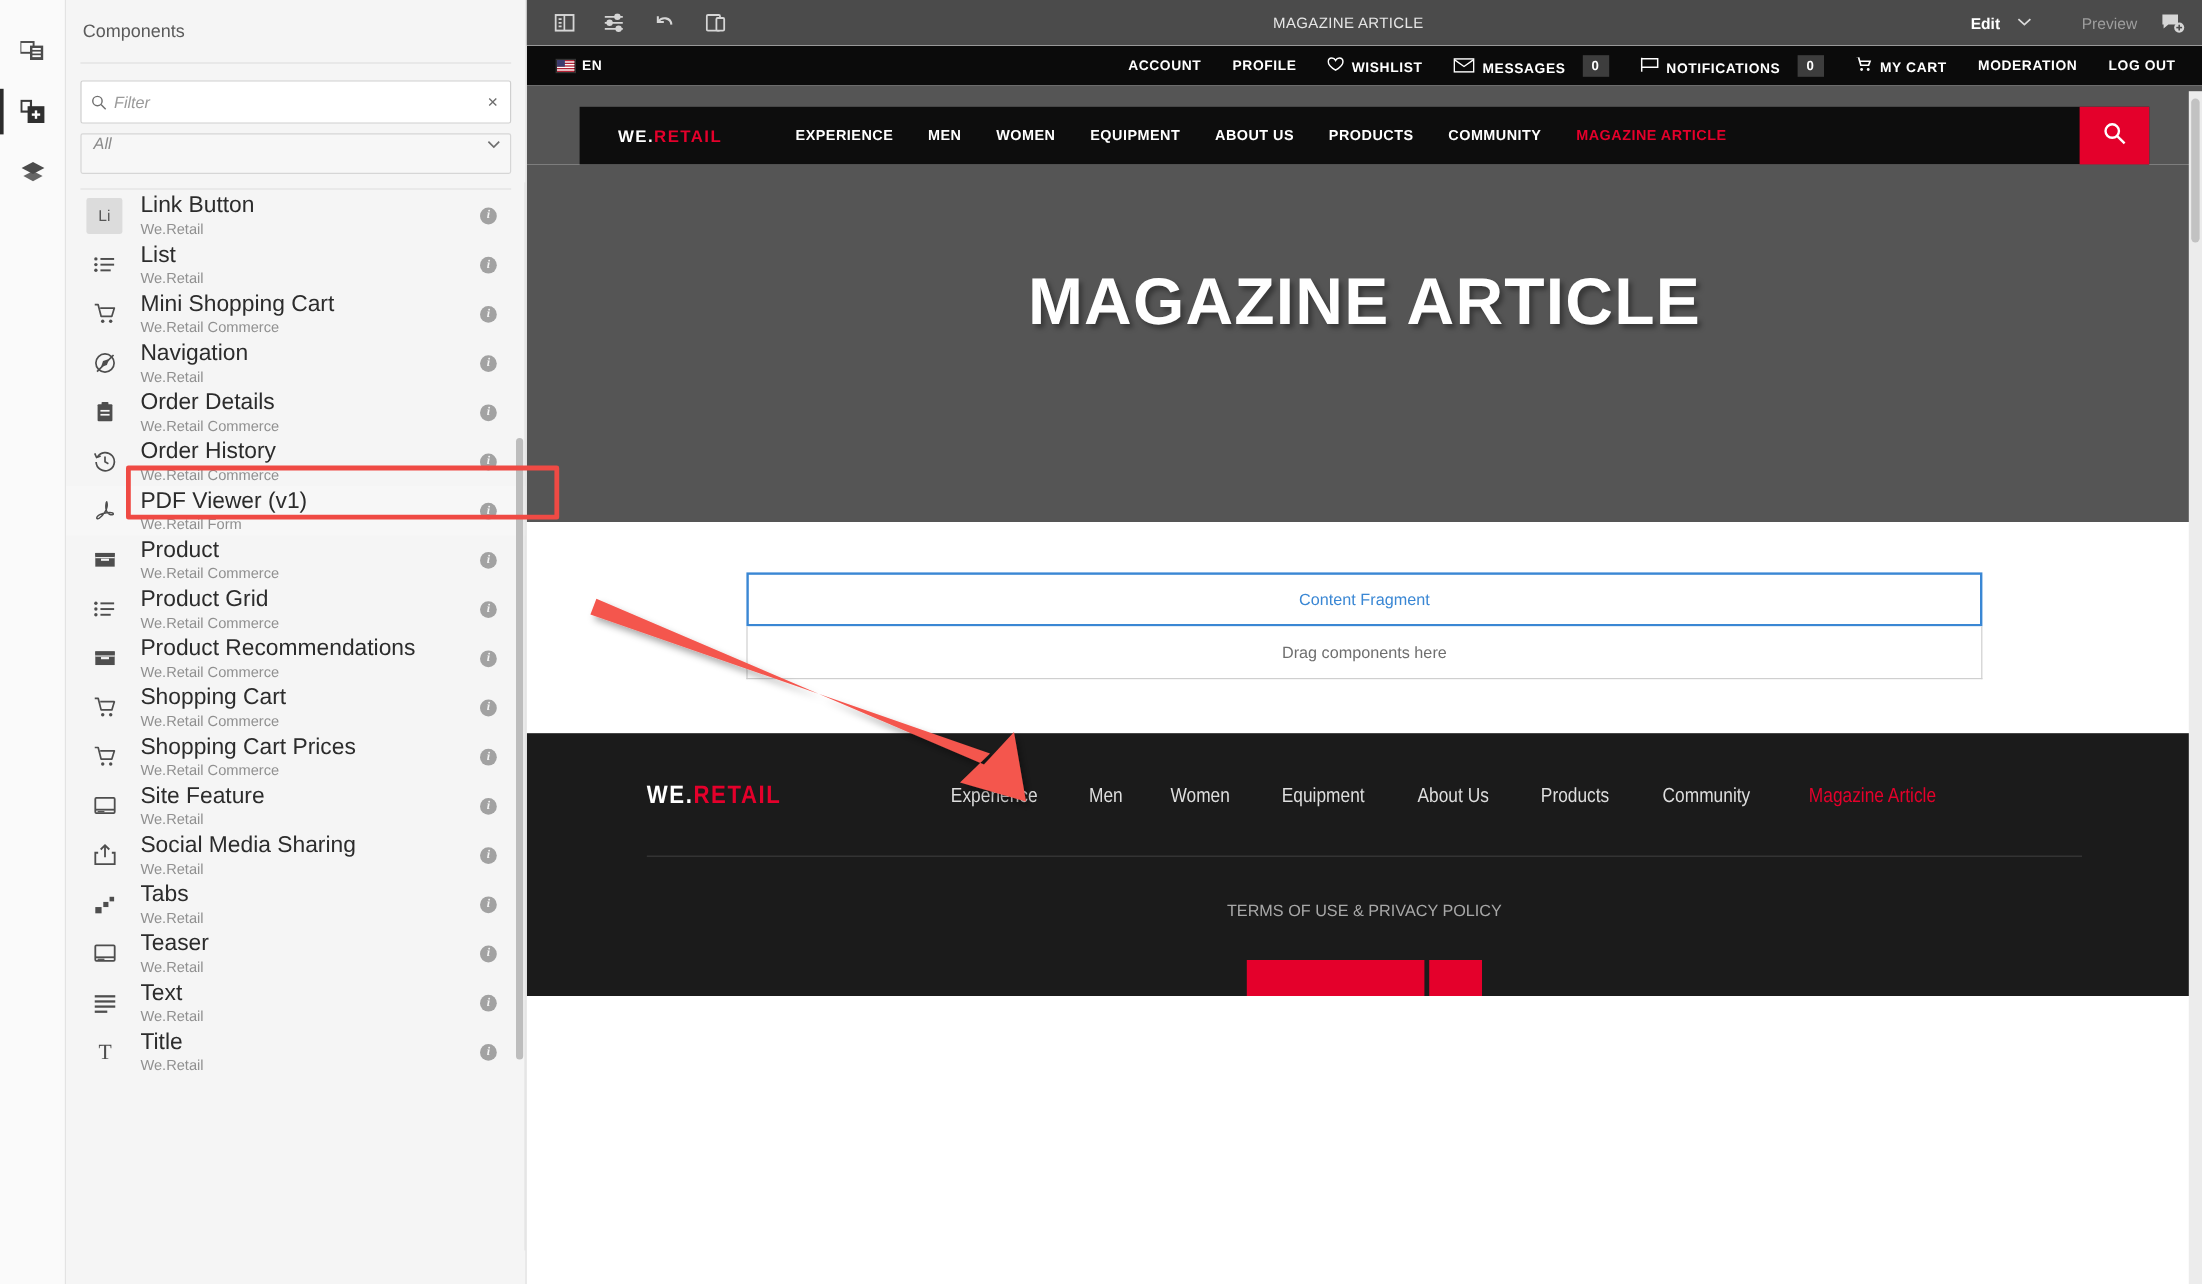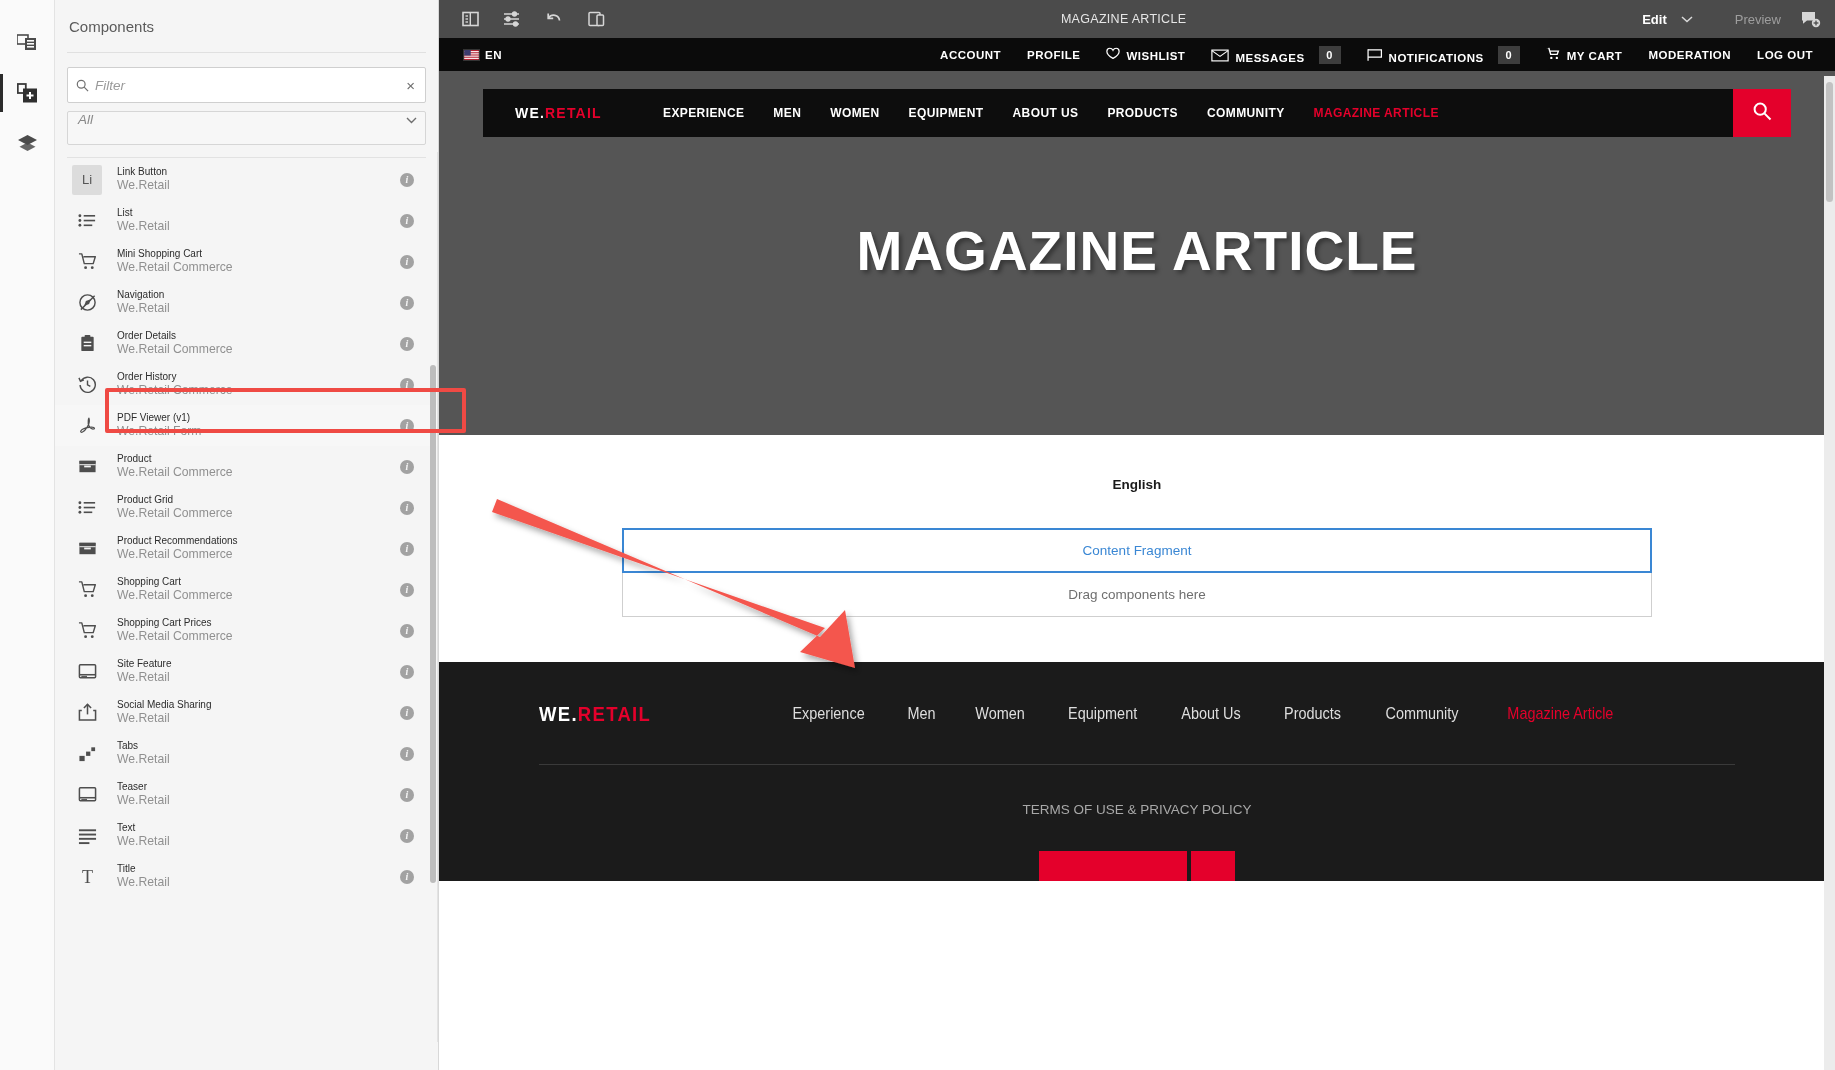--- a/index.html
+++ b/index.html
@@ -92,21 +92,21 @@
     width: 40px; min-width: 40px; height: 30px;
     display: flex; align-items: center; justify-content: center;
     color: #4e4e4e;
   }
   .comp-icon.boxed {
     width: 30px; min-width:30px; height: 30px; margin-left: 5px; margin-right: 5px;
     background: #dcdcdc; border-radius: 2px;
     font-size: 13px; color: #555;
   }
   .comp-text { flex: 1; padding-left: 10px; line-height: 1.18; }
-  .comp-name { font-size: 10px; color: #2c2c2c; }
+  .comp-name { font-size: 19px; color: #2c2c2c; }
   .comp-group { font-size: 12.2px; color: #909090; }
   .info-i {
     width: 14px; height: 14px; border-radius: 50%;
     background: #a2a2a2; color: #f5f5f5;
     font-size: 10px; font-weight: bold; font-style: italic;
     display: flex; align-items: center; justify-content: center;
     font-family: "Liberation Serif", serif;
     margin-right: 12px;
   }
   .highlight-item { background: #f7f7f7; }
@@ -749,21 +749,20 @@
             </span>
           </div>
         </div>
       </div>
 
       <div class="hero">
         <h1>MAGAZINE ARTICLE</h1>
       </div>
 
       <div class="content-area">
-        <div class="lang-label">English</div>
         <div class="placeholder-stack">
           <div class="ph-cf">Content Fragment</div>
           <div class="ph-drag">Drag components here</div>
         </div>
       </div>
 
       <div class="site-footer">
         <div class="footer-top">
           <div class="footer-brand">
             <span>WE.</span><span class="dotred">RETAIL</span>

